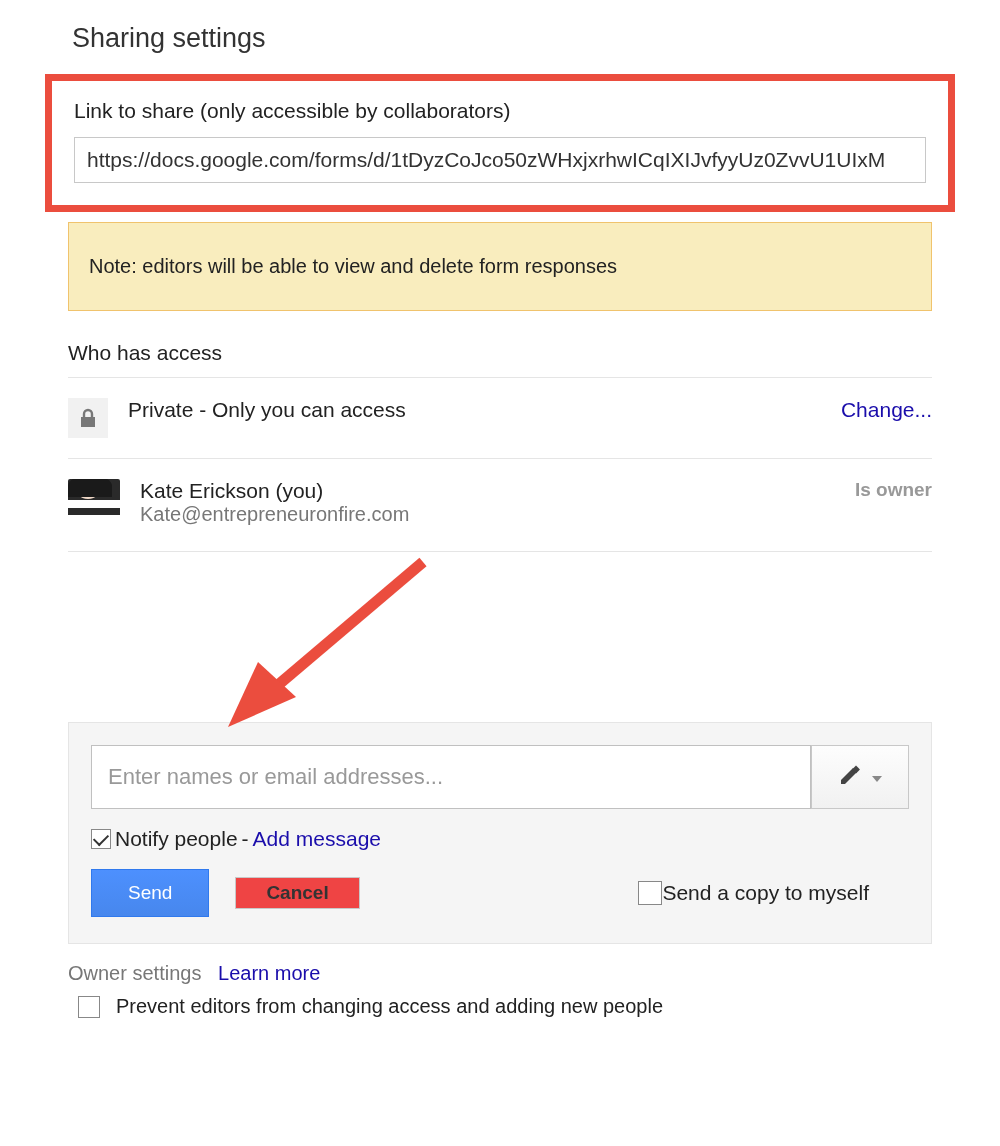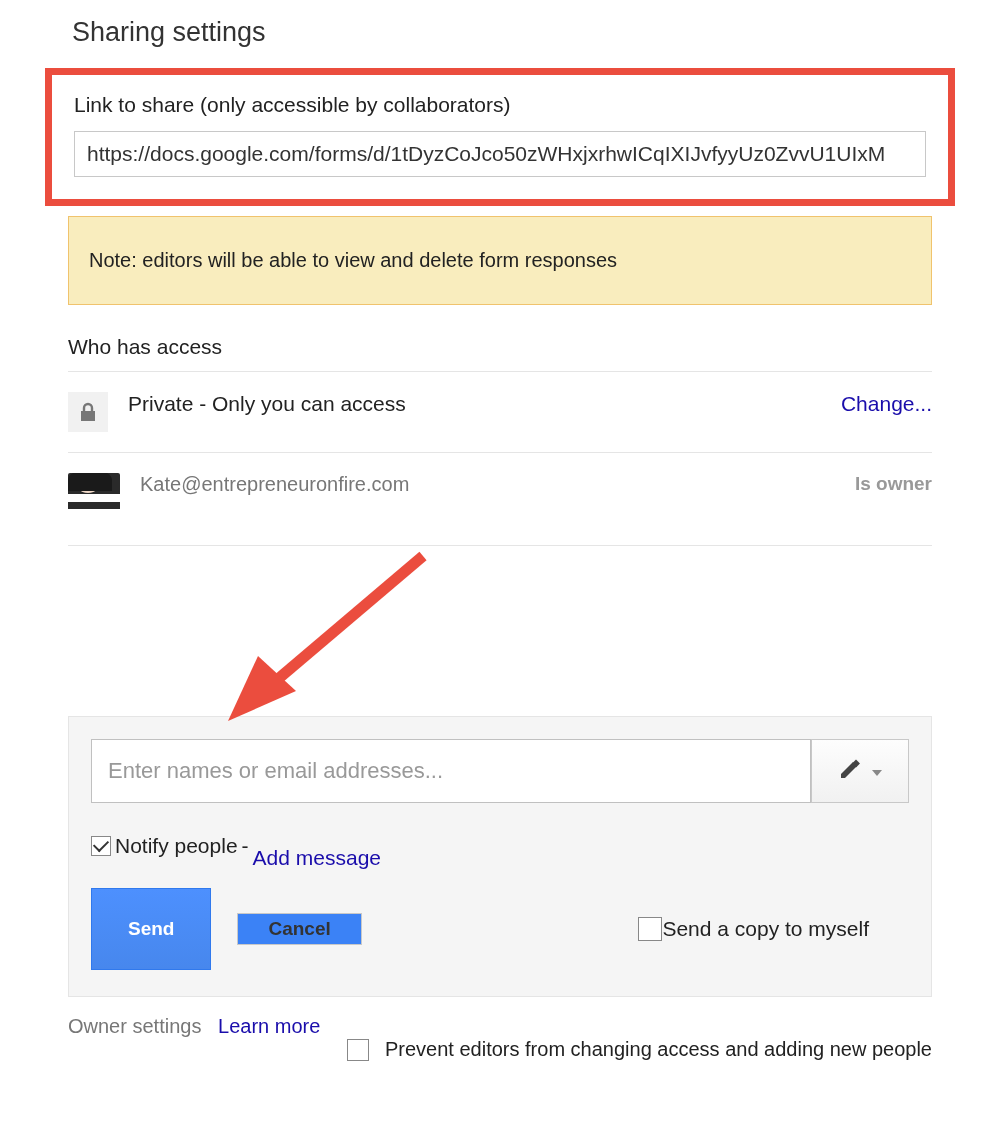--- a/index.html
+++ b/index.html
@@ -9,21 +9,21 @@
       color: #222;
       width: 1000px;
       padding: 0;
     }
     .container {
       padding: 0 0 40px 0;
     }
     .title {
       font-size: 27px;
       color: #333;
-      padding: 17px 0 20px 72px;
+      padding: 23px 0 20px 72px;
       font-weight: normal;
     }
 
     
     .link-share-wrap {
       border: 7px solid #eb4d3e;
       margin: 0 45px 8px 45px;
       padding: 18px 22px 22px 22px;
       background: #fff;
     }
@@ -202,39 +202,39 @@
       flex-shrink: 0;
     }
     .chk.checked::after {
       content: "";
       width: 12px;
       height: 7px;
       border-left: 2.5px solid #333;
       border-bottom: 2.5px solid #333;
       transform: rotate(-45deg) translate(1px,-1px);
     }
-    .link-blue { color: #1a0dab; cursor: pointer; margin-top: 25px; }
+    .link-blue { color: #1a0dab; cursor: pointer; }
 
     .actions-row {
       display: flex;
       align-items: center;
       gap: 26px;
     }
     .btn-send {
       background: #4d90fe;
       background: linear-gradient(#4d90fe, #4787ed);
       border: 1px solid #3079ed;
       color: #fff;
       font-size: 19px;
-      font-weight: bold;
-      padding: 29px 36px;
+      font-weight: normal;
+      padding: 12px 36px;
       cursor: pointer;
     }
     .btn-cancel {
-      background: #3b82f6;
+      background: #ef4444;
       border: 1px solid #c8c8c8;
       color: #333;
       font-size: 19px;
       font-weight: bold;
       padding: 4px 30px;
       cursor: pointer;
     }
     .copy-self {
       margin-left: auto;
       display: flex;
@@ -248,22 +248,22 @@
     
     .owner-settings {
       margin: 18px 68px 0 68px;
       font-size: 20px;
     }
     .owner-settings-label { color: #777; }
     .prevent-row {
       display: flex;
       align-items: center;
       gap: 16px;
+      margin-top: 10px;
       font-size: 20px;
-      justify-content: flex-end;
     }
     .prevent-row .chk { width: 22px; height: 22px; margin-left: 10px; }
   </style>
 </head>
 <body>
 
 <div class="container">
 
   <h1 class="title">Sharing settings</h1>
 
@@ -285,20 +285,21 @@
           <path d="M5 9 V6 a4 4 0 0 1 8 0 V9" fill="none" stroke="#777" stroke-width="2.4"></path>
         </svg>
       </div>
       <div class="access-text">Private - Only you can access</div>
       <div class="change-link">Change...</div>
     </div>
 
     <div class="access-row">
       <div class="avatar"></div>
       <div class="person-info">
+        <div class="person-name">Kate Erickson (you)</div>
         <div class="person-email">Kate@entrepreneuronfire.com</div>
       </div>
       <div class="owner-label">Is owner</div>
     </div>
 
   </div>
 
   <div class="arrow-wrap">
     <svg class="arrow-svg" width="260" height="210" viewBox="0 0 260 210">
       <line x1="235" y1="20" x2="70" y2="160" stroke="#eb4d3e" stroke-width="11"></line>

